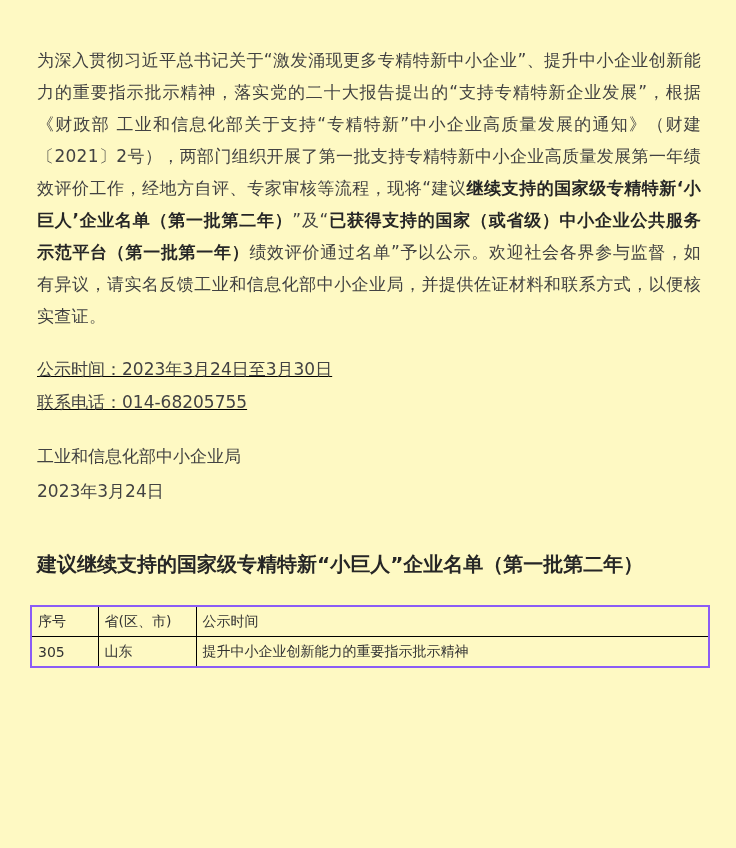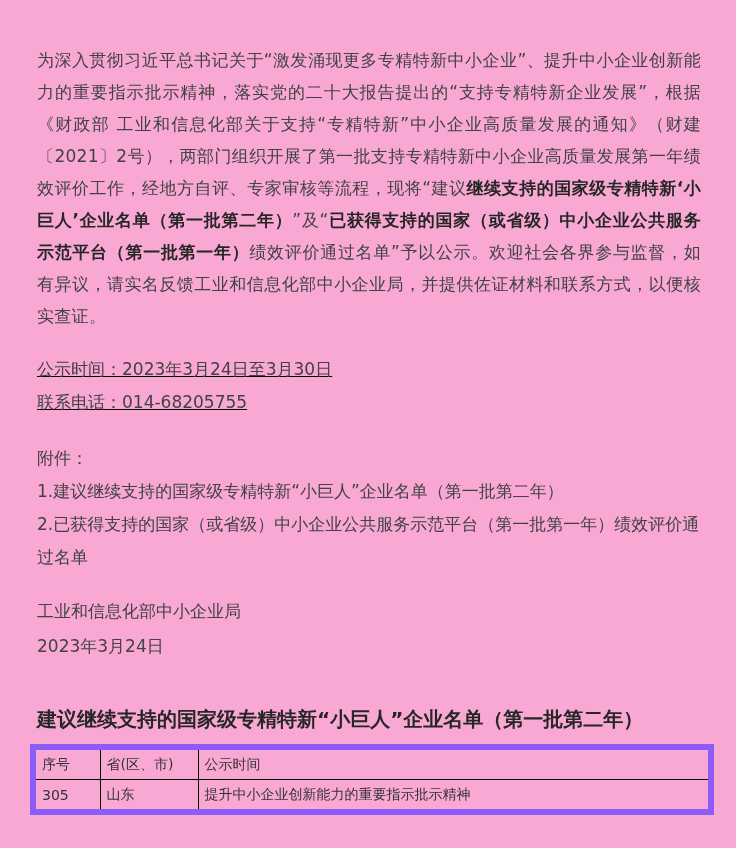--- a/index.html
+++ b/index.html
@@ -1,20 +1,20 @@
 <!DOCTYPE html>
 <html><head>
 <meta charset="utf-8">
 <style>
   html, body { margin: 0; padding: 0; background: #ffffff; }
   .page {
     position: relative;
     width: 736px;
     height: 848px;
-    background: #f9a8d4;
+    background: #fef9c3;
     overflow: hidden;
     font-family: "DejaVu Sans", "Liberation Sans", sans-serif;
   }
   .doc { padding: 44px 35px 0 37px; }
   .para {
     margin: 0;
     font-size: 17px;
     line-height: 32px;
     text-align: justify;
     color: #424242;
@@ -31,23 +31,23 @@
     margin-top: 42px;
     font-size: 20px;
     line-height: 26px;
     font-weight: 700;
     color: #262626;
   }
   table.enterprise-table {
     border-collapse: collapse;
     table-layout: fixed;
     width: 678px;
-    margin-top: 12px;
+    margin-top: 28px;
     margin-left: -7px;
-    border: 6px solid #8b5cf6;
+    border: 2px solid #8b5cf6;
   }
   .enterprise-table th, .enterprise-table td {
     border: 1px solid #000000;
     font-size: 14px;
     font-weight: 400;
     color: #333333;
     text-align: left;
     vertical-align: middle;
     padding: 4px 6px;
     height: 21px;
@@ -64,25 +64,20 @@
 <div class="page">
   <div class="doc">
 
     <p class="para"><span>为深入贯彻习近平总书记关于“激发涌现更多专精特新中小企业”、提升中小企业创新能力的重要指示批示精神，落实党的二十大报告提出的“支持专精特新企业发展”，根据《财政部 工业和信息化部关于支持“专精特新”中小企业高质量发展的通知》（财建〔2021〕2号），两部门组织开展了第一批支持专精特新中小企业高质量发展第一年绩效评价工作，经地方自评、专家审核等流程，现将“建议</span><span class="seg-bold">继续支持的国家级专精特新‘小巨人’企业名单（第一批第二年）</span><span>”及“</span><span class="seg-bold">已获得支持的国家（或省级）中小企业公共服务示范平台（第一批第一年）</span><span>绩效评价通过名单”予以公示。欢迎社会各界参与监督，如有异议，请实名反馈工业和信息化部中小企业局，并提供佐证材料和联系方式，以便核实查证。</span></p>
 
     <div class="contact">
       <div class="line">公示时间：2023年3月24日至3月30日</div>
       <div class="line">联系电话：014-68205755</div>
     </div>
 
-    <div class="attachments">
-      <div class="line">附件：</div>
-      <div class="line">1.建议继续支持的国家级专精特新“小巨人”企业名单（第一批第二年）</div>
-      <div class="line">2.已获得支持的国家（或省级）中小企业公共服务示范平台（第一批第一年）绩效评价通过名单</div>
-    </div>
 
     <div class="signature">
       <div class="line">工业和信息化部中小企业局</div>
       <div class="line">2023年3月24日</div>
     </div>
 
     <div class="table-title">建议继续支持的国家级专精特新“小巨人”企业名单（第一批第二年）</div>
 
     <table class="enterprise-table">
       <colgroup>

